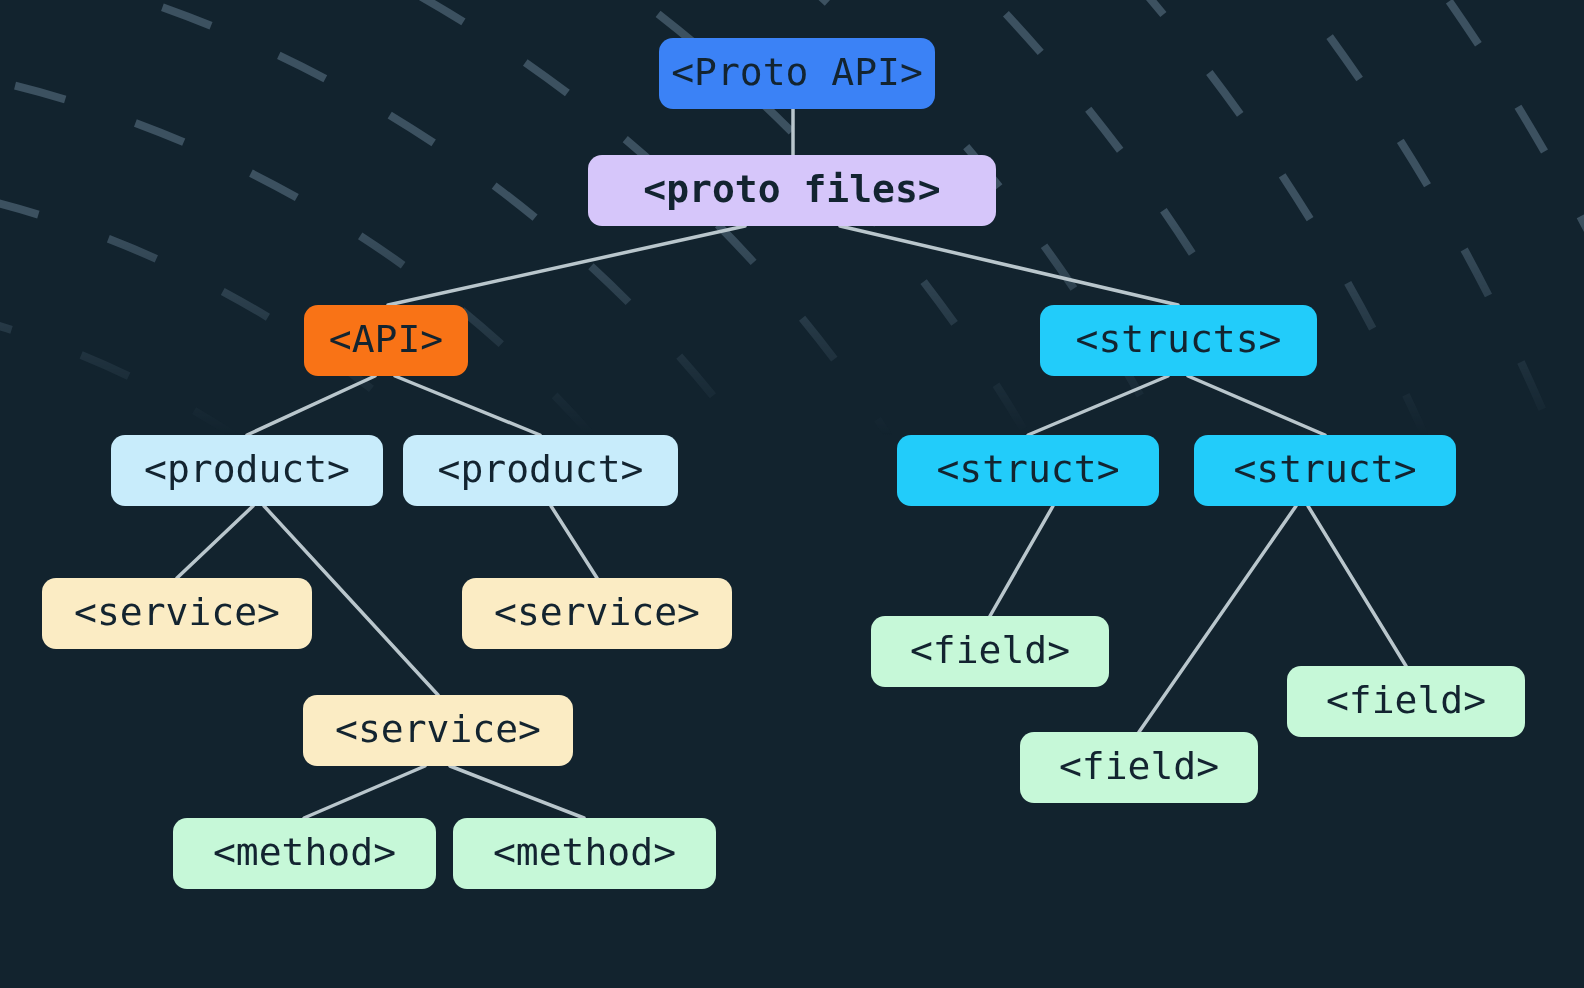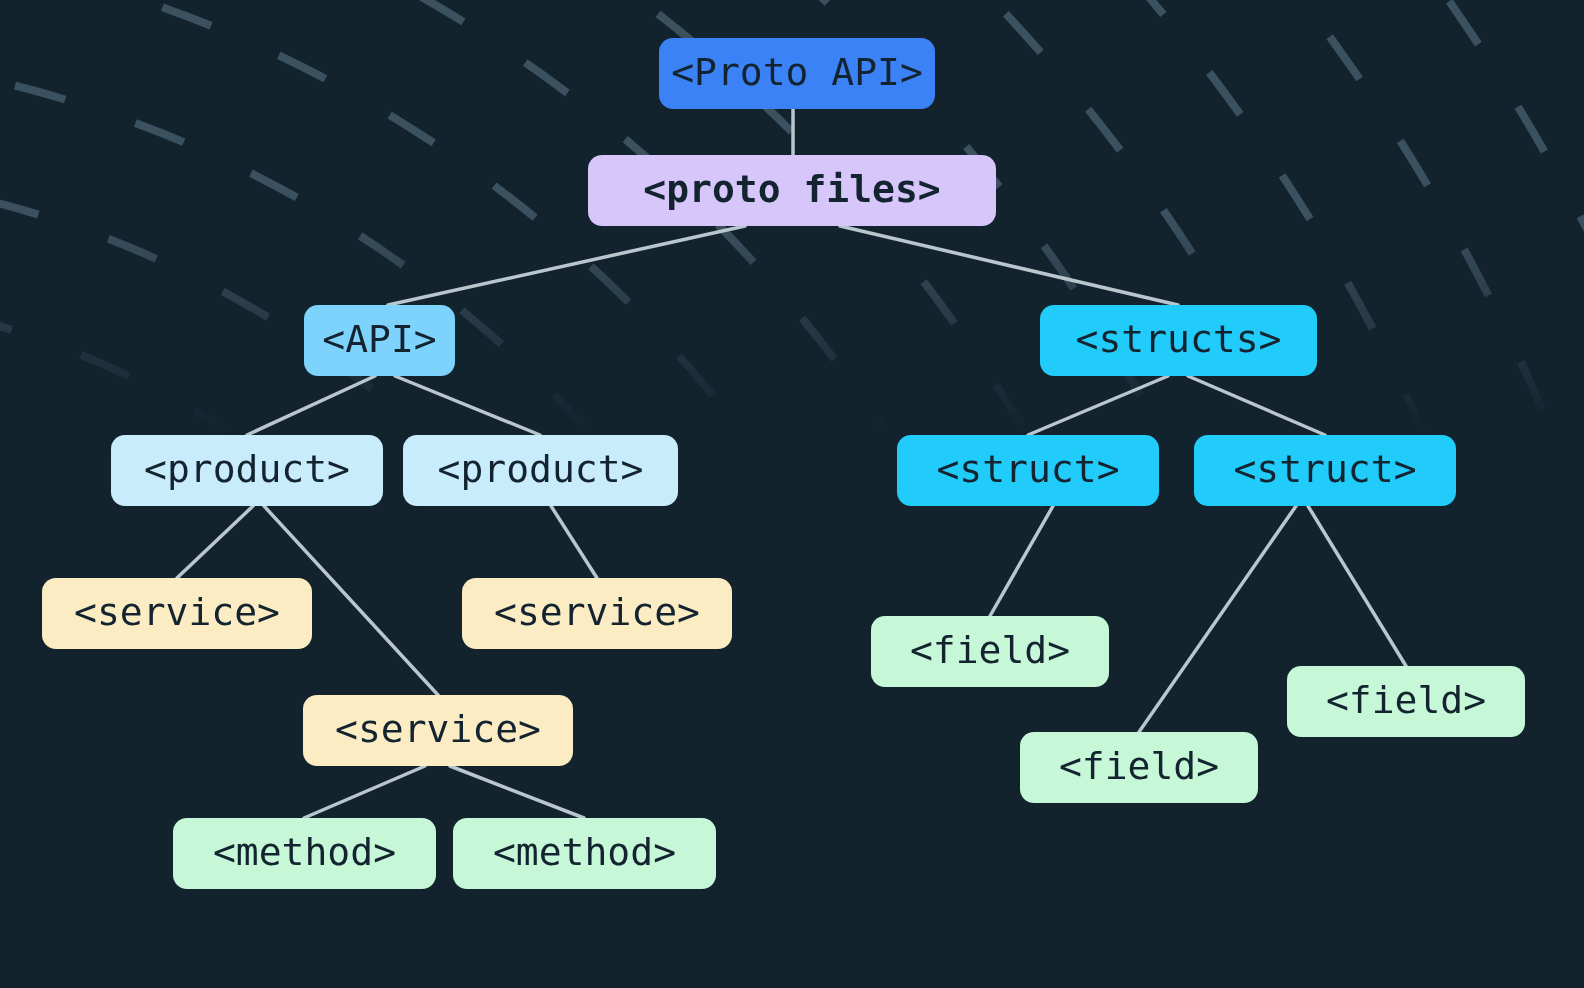--- a/index.html
+++ b/index.html
@@ -99,21 +99,21 @@
       <line x1="450" y1="766" x2="584" y2="818" stroke="#b9c6cc" stroke-width="3.5" stroke-linecap="round"></line>
     </svg>
 
   <div id="nodes">
       <div class="node" style="left: 622px; top: 38px; width: 276px; height: 71px; background: #3b82f6; margin-left: 37px;">
         <span>&lt;Proto API&gt;</span>
       </div>
       <div class="node" style="left: 588px; top: 155px; width: 408px; height: 71px; background: rgb(214, 198, 250); font-weight: bold;">
         <span>&lt;proto files&gt;</span>
       </div>
-      <div class="node" style="left: 304px; top: 305px; width: 151px; height: 71px; background: #7dd3fc;">
+      <div class="node" style="left: 304px; top: 305px; width: 164px; height: 71px; background: #f97316;">
         <span>&lt;API&gt;</span>
       </div>
       <div class="node" style="left: 1040px; top: 305px; width: 277px; height: 71px; background: rgb(34, 204, 250);">
         <span>&lt;structs&gt;</span>
       </div>
       <div class="node" style="left: 111px; top: 435px; width: 272px; height: 71px; background: rgb(200, 236, 251);">
         <span>&lt;product&gt;</span>
       </div>
       <div class="node" style="left: 403px; top: 435px; width: 275px; height: 71px; background: rgb(200, 236, 251);">
         <span>&lt;product&gt;</span>

